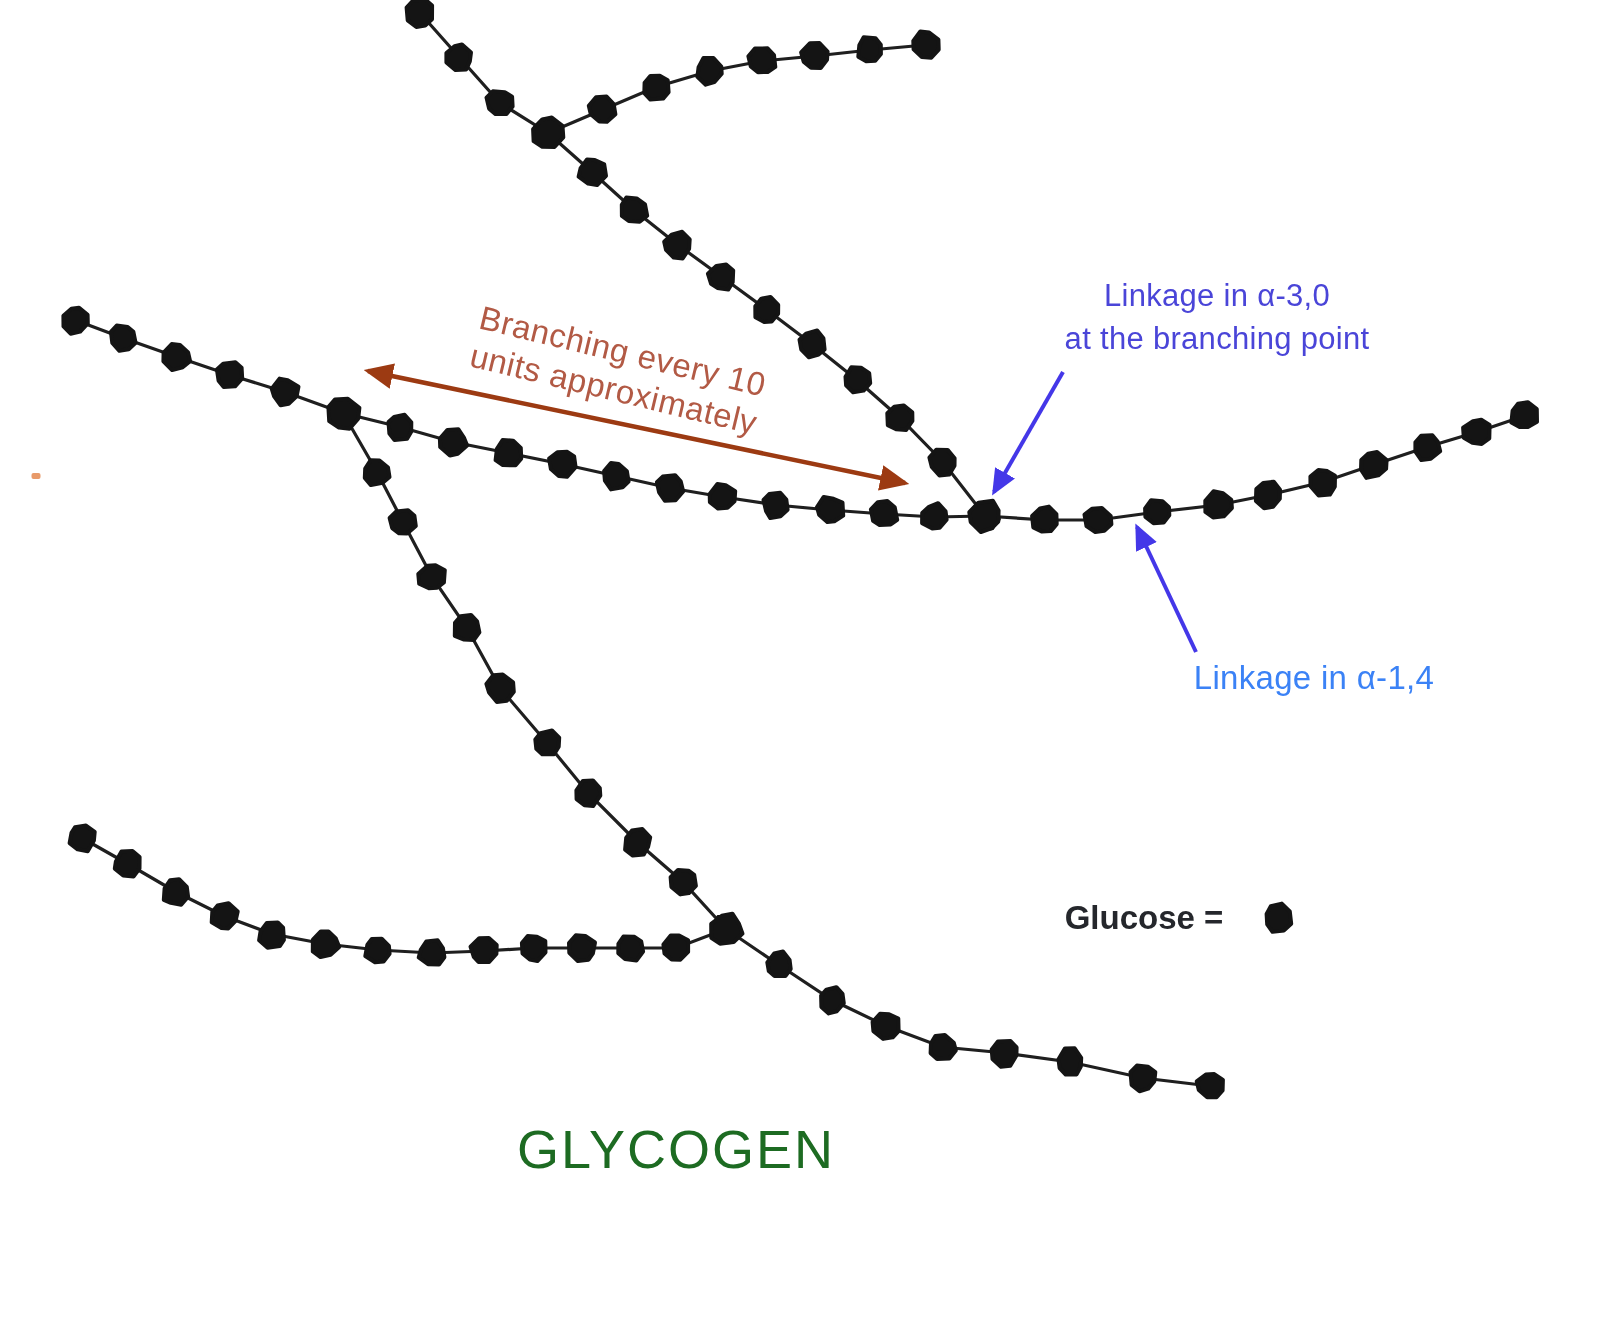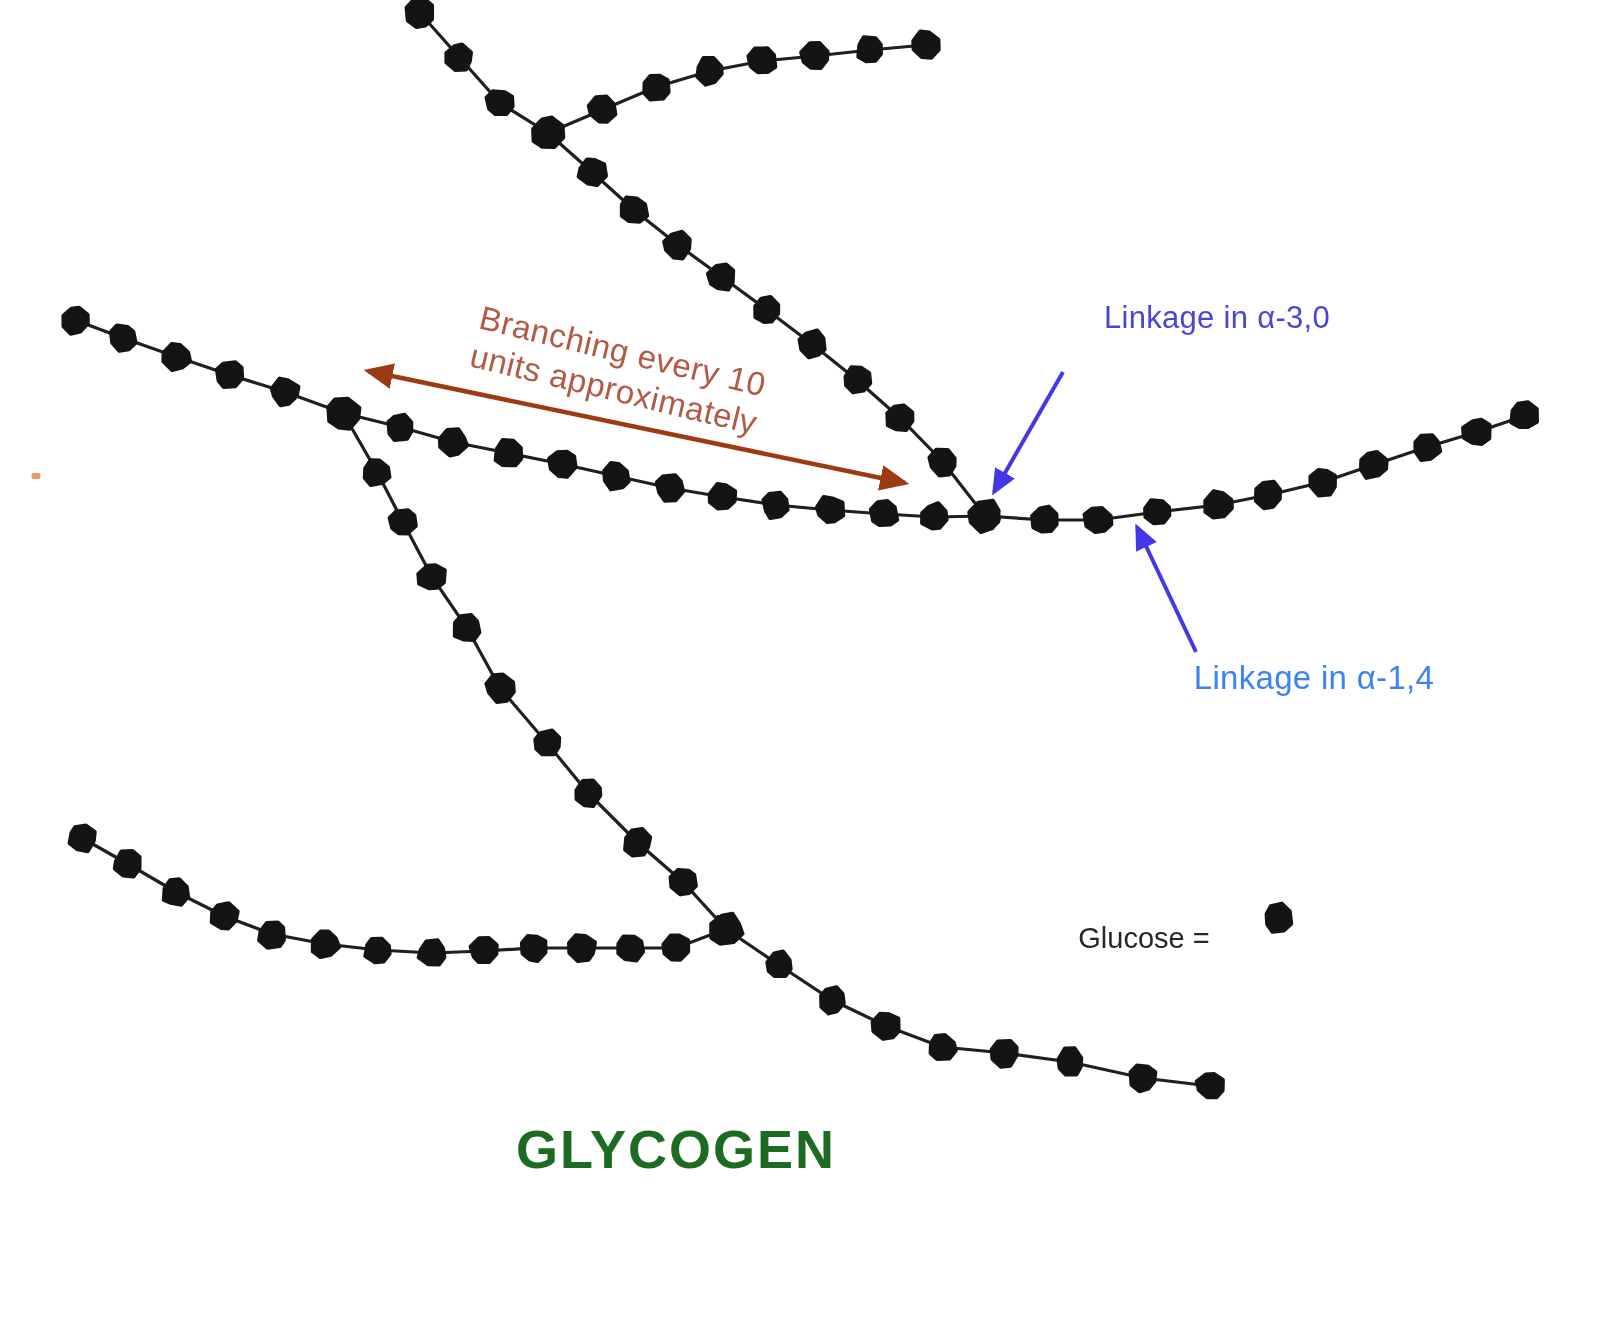--- a/index.html
+++ b/index.html
@@ -21,24 +21,24 @@
     user-select:none;
   }
   .lbl-branching{
     font-size:33px;
     letter-spacing:0.5px;
     transform:translate(-50%,-50%) rotate(13.5deg);
     line-height:1.18;
   }
   .lbl-alpha16{font-size:31px;letter-spacing:0.3px;line-height:1.38;}
   .lbl-alpha14{font-size:33px;letter-spacing:0.3px;}
-  .lbl-glucose{font-size:29px;font-weight:400;margin-top:20px;}
+  .lbl-glucose{font-size:33px;font-weight:700;}
   .lbl-title{
     font-size:54px;
-    font-weight:bold;
+    font-weight:normal;
     letter-spacing:2px;
   }
   .speck{
     position:absolute;
     width:9px;height:6px;
     border-radius:2px;
     transform:translate(-50%,-50%);
   }
 </style>
 </head>
@@ -167,20 +167,21 @@
       </g>
     </svg>
 
   <div class="lbl lbl-branching" id="branching-label" style="left: 618px; top: 371px; color: rgb(178, 90, 69);">
     <div>Branching every 10</div>
     <div>units approximately</div>
   </div>
 
   <div class="lbl lbl-alpha16" id="alpha16-label" style="left: 1217px; top: 318px; color: rgb(74, 69, 216);">
     <div>Linkage in α-3,0</div>
+    <div>at the branching point</div>
   </div>
 
   <div class="lbl lbl-alpha14" id="alpha14-label" style="left: 1314px; top: 678px; color: #3b82f6;">Linkage in α-1,4</div>
 
   <div class="lbl lbl-glucose" id="glucose-label" style="left: 1144px; top: 918px; color: rgb(37, 39, 44);">Glucose =</div>
 
   <div class="lbl lbl-title" id="title-label" style="left: 676px; top: 1150px; color: rgb(29, 107, 34);">GLYCOGEN</div>
 
   <div class="speck" id="speck" style="left: 36px; top: 476px; background: rgb(232, 154, 106);"></div>
 

